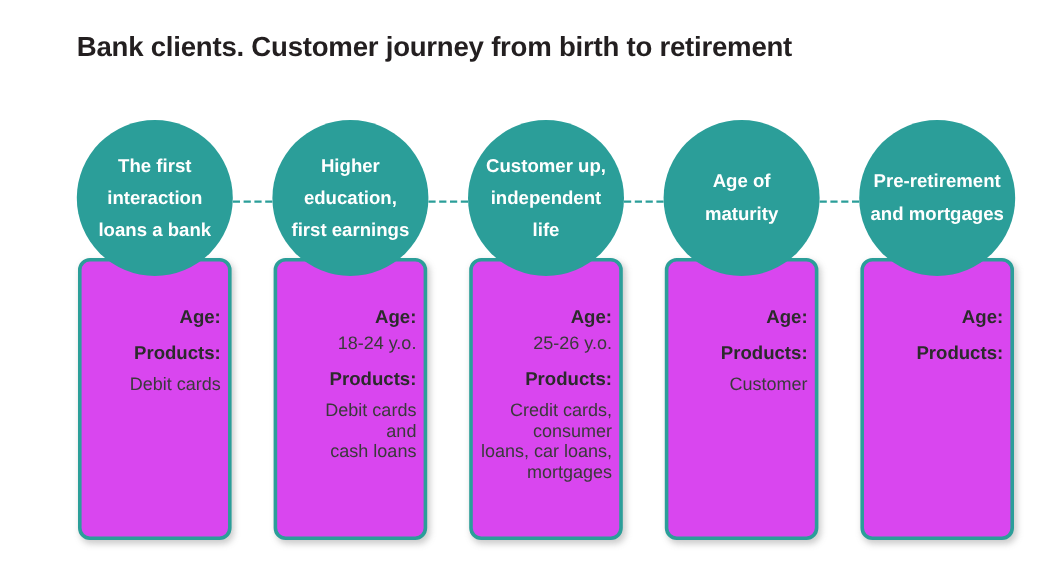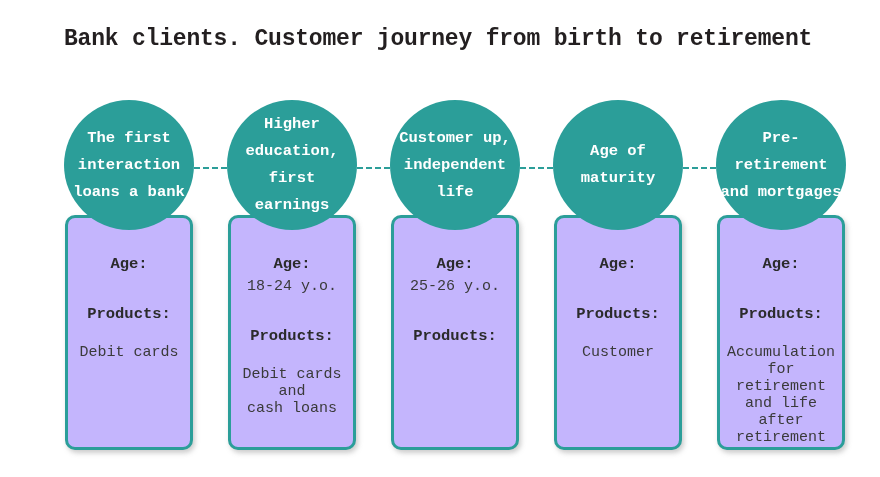--- a/index.html
+++ b/index.html
@@ -1,15 +1,15 @@
 <!DOCTYPE html>
 <html><head>
 <meta charset="utf-8">
 <style>
-  * { margin: 0; padding: 0; box-sizing: border-box; font-family: Liberation Mono, monospace; }
+  * { margin: 0; padding: 0; box-sizing: border-box; }
   html, body { background: #ffffff; }
   .page {
     position: relative;
     width: 880px;
     height: 477px;
     background: #ffffff;
     font-family: "Liberation Sans", sans-serif;
     overflow: hidden;
   }
   .title {
@@ -50,46 +50,46 @@
     line-height: 27px;
     white-space: pre-line;
     z-index: 2;
   }
   .card {
     position: absolute;
     top: 115px;
     left: 1px;
     width: 128px;
     height: 235px;
-    background: #c4b5fd;
+    background: #d946ef;
     border: 3px solid #2B9E99;
     border-radius: 10px;
     box-shadow: 2px 3px 5px rgba(110,110,110,0.35);
     z-index: 1;
-    text-align: center;
+    text-align: right;
     padding: 37px 6px 0 6px;
     color: #3A3A3A;
   }
   .age-label, .products-label {
     font-size: 15.5px;
     font-weight: 700;
     color: #2B2B2B;
     line-height: 19px;
   }
   .age-value {
     font-size: 15px;
     line-height: 19px;
     margin-top: 3px;
     white-space: pre-line;
   }
-  .products-label { margin-top: 31px; }
+  .products-label { margin-top: 11px; }
   .products-value {
     font-size: 15px;
     line-height: 17px;
-    margin-top: 20px;
+    margin-top: 8px;
     white-space: pre-line;
   }
   .connector {
     position: absolute;
     top: 167px;
     width: 33px;
     border-top: 2px dashed #2B9E99;
     z-index: 0;
   }
   .c1 { left: 194px; }
@@ -140,20 +140,24 @@
   <div class="stage s3">
     <div class="circle">
       <span>Customer up,
 independent
 life</span>
     </div>
     <div class="card">
       <div class="age-label">Age:</div>
       <div class="age-value">25-26 y.o.</div>
       <div class="products-label">Products:</div>
+      <div class="products-value">Credit cards,
+consumer
+loans, car loans,
+mortgages</div>
     </div>
   </div>
 
   <div class="stage s4">
     <div class="circle">
       <span>Age of
 maturity</span>
     </div>
     <div class="card">
       <div class="age-label">Age:</div>
@@ -163,19 +167,15 @@
   </div>
 
   <div class="stage s5">
     <div class="circle">
       <span>Pre-retirement
 and mortgages</span>
     </div>
     <div class="card">
       <div class="age-label">Age:</div>
       <div class="products-label">Products:</div>
-      <div class="products-value">Accumulation
-for retirement
-and life after
-retirement</div>
     </div>
   </div>
 </div>
 
 </body></html>

